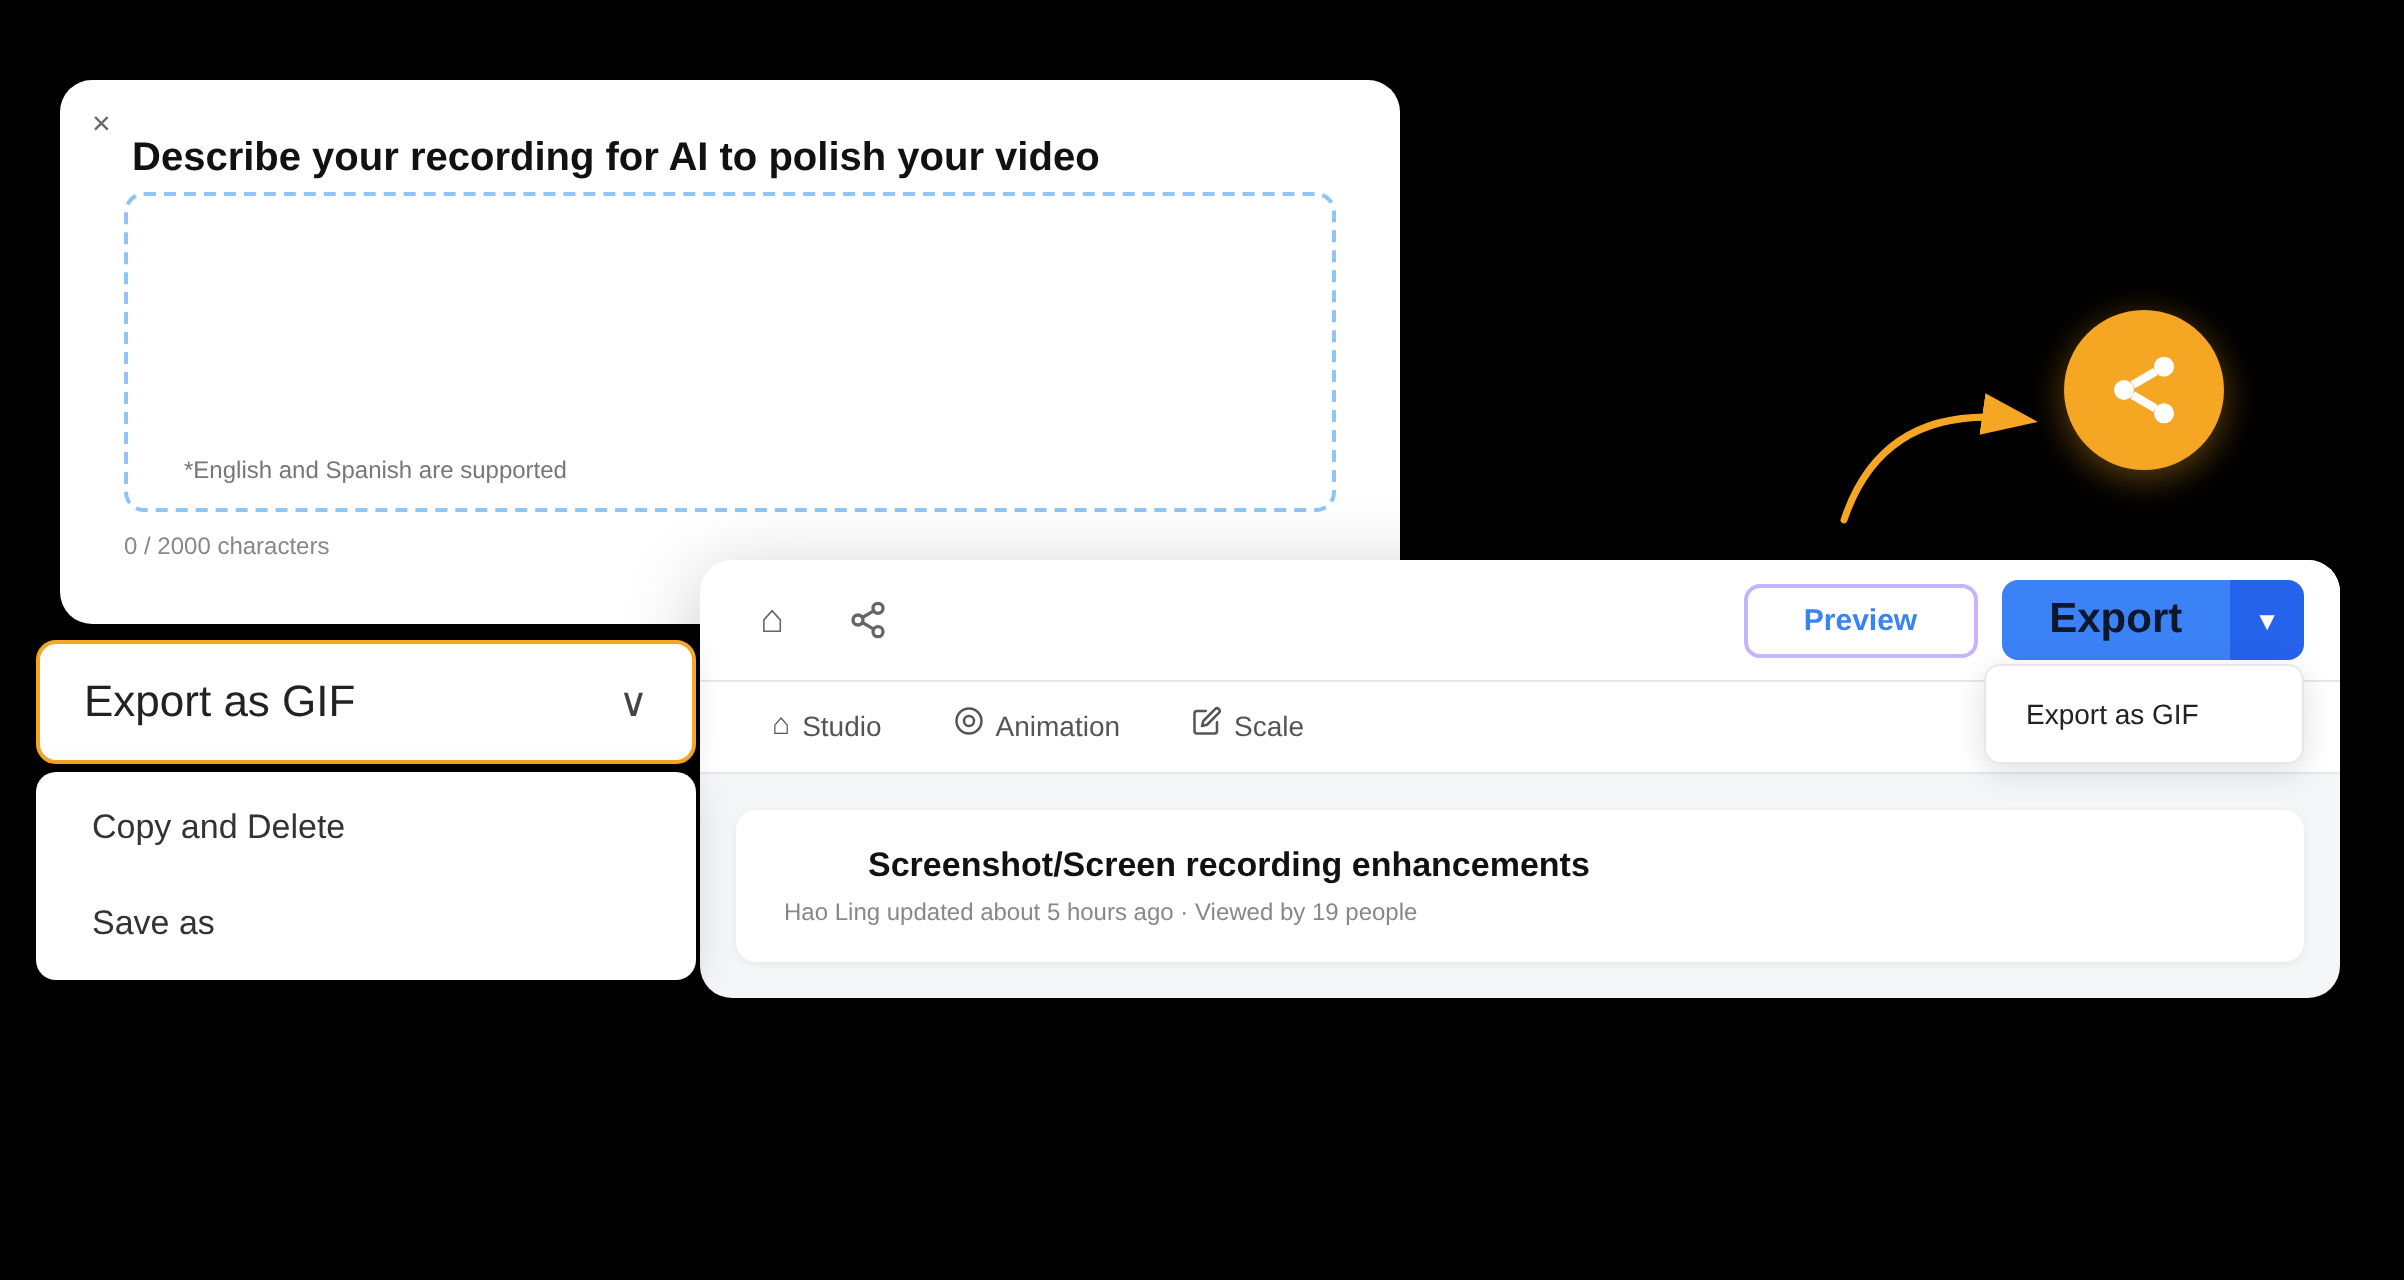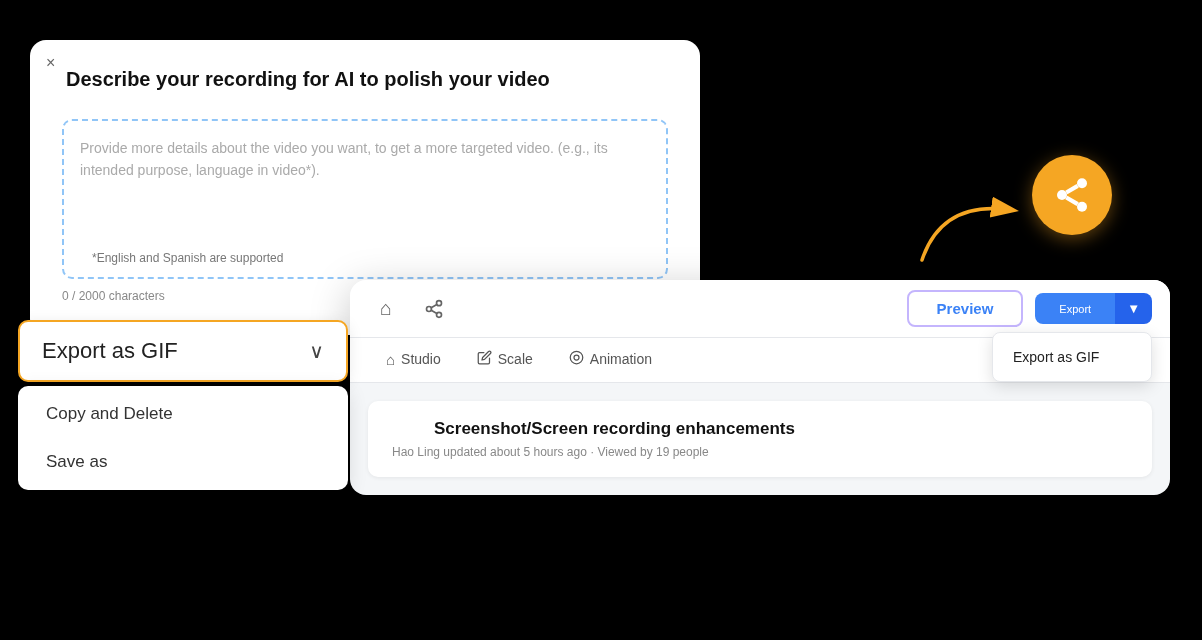--- a/index.html
+++ b/index.html
@@ -31,21 +31,21 @@
       font-size: 16px;
       color: #666;
       cursor: pointer;
       background: none;
       border: none;
     }
     .ai-dialog h2 {
       font-size: 20px;
       font-weight: 700;
       color: #111;
-      margin-bottom: 28px;
+      margin-bottom: 5px;
       margin-left: 4px;
     }
     .ai-textarea-wrapper {
       border: 2px dashed #90c5f7;
       border-radius: 10px;
       padding: 16px;
       min-height: 160px;
       position: relative;
       margin-bottom: 10px;
     }
@@ -155,25 +155,25 @@
       cursor: pointer;
     }
     .export-btn-group {
       display: flex;
       align-items: stretch;
       border-radius: 8px;
       overflow: hidden;
     }
     .export-main-btn {
       background: #3b82f6;
-      color: #ffffff;
+      color: #0f172a;
       border: none;
       padding: 8px 24px;
-      font-size: 11px;
-      font-weight: 400;
+      font-size: 21px;
+      font-weight: 700;
       cursor: pointer;
     }
     .export-dropdown-btn {
       background: #2563eb;
       color: #fff;
       border: none;
       padding: 8px 12px;
       font-size: 13px;
       cursor: pointer;
       display: flex;
@@ -272,21 +272,20 @@
       height: 80px;
     }
   </style>
 </head>
 <body>
 
 <div class="ai-dialog">
   <button class="close-btn">×</button>
   <h2>Describe your recording for AI to polish your video</h2>
   <div class="ai-textarea-wrapper">
-    <p class="placeholder-text">Provide more details about the video you want, to get a more targeted video. (e.g., its intended purpose, language in video*).</p>
     <span class="supported-note">*English and Spanish are supported</span>
   </div>
   <div class="char-count">0 / 2000 characters</div>
 </div>
 
 <div class="export-gif-card">
   <div class="export-gif-header">
     <span>Export as GIF</span>
     <span class="chevron">∨</span>
   </div>
@@ -322,34 +321,34 @@
   </div>
 
   <div class="tabs-bar">
     <div class="tab-item">
       <span class="tab-icon">⌂</span>
       <span>Studio</span>
     </div>
     <div class="tab-item">
       <span class="tab-icon">
         <svg width="15" height="15" viewBox="0 0 24 24" fill="none" stroke="#555" stroke-width="2" stroke-linecap="round" stroke-linejoin="round">
+          <circle cx="12" cy="12" r="10"></circle>
+            <circle cx="12" cy="12" r="4"></circle>
+        </svg>
+      </span>
+      <span>Animation</span>
+    </div>
+    <div class="tab-item">
+      <span class="tab-icon">
+        <svg width="15" height="15" viewBox="0 0 24 24" fill="none" stroke="#555" stroke-width="2" stroke-linecap="round" stroke-linejoin="round">
           <path d="M11 4H4a2 2 0 0 0-2 2v14a2 2 0 0 0 2 2h14a2 2 0 0 0 2-2v-7"></path>
           <path d="M18.5 2.5a2.121 2.121 0 0 1 3 3L12 15l-4 1 1-4 9.5-9.5z"></path>
         </svg>
       </span>
       <span>Scale</span>
-    </div>
-    <div class="tab-item">
-      <span class="tab-icon">
-        <svg width="15" height="15" viewBox="0 0 24 24" fill="none" stroke="#555" stroke-width="2" stroke-linecap="round" stroke-linejoin="round">
-          <circle cx="12" cy="12" r="10"></circle>
-            <circle cx="12" cy="12" r="4"></circle>
-        </svg>
-      </span>
-      <span>Animation</span>
     </div>
   </div>
 
   <div class="content-area">
     <div class="content-card">
       <h3>Screenshot/Screen recording enhancements</h3>
       <div class="meta">Hao Ling updated about 5 hours ago · Viewed by 19 people</div>
     </div>
   </div>
 </div>

